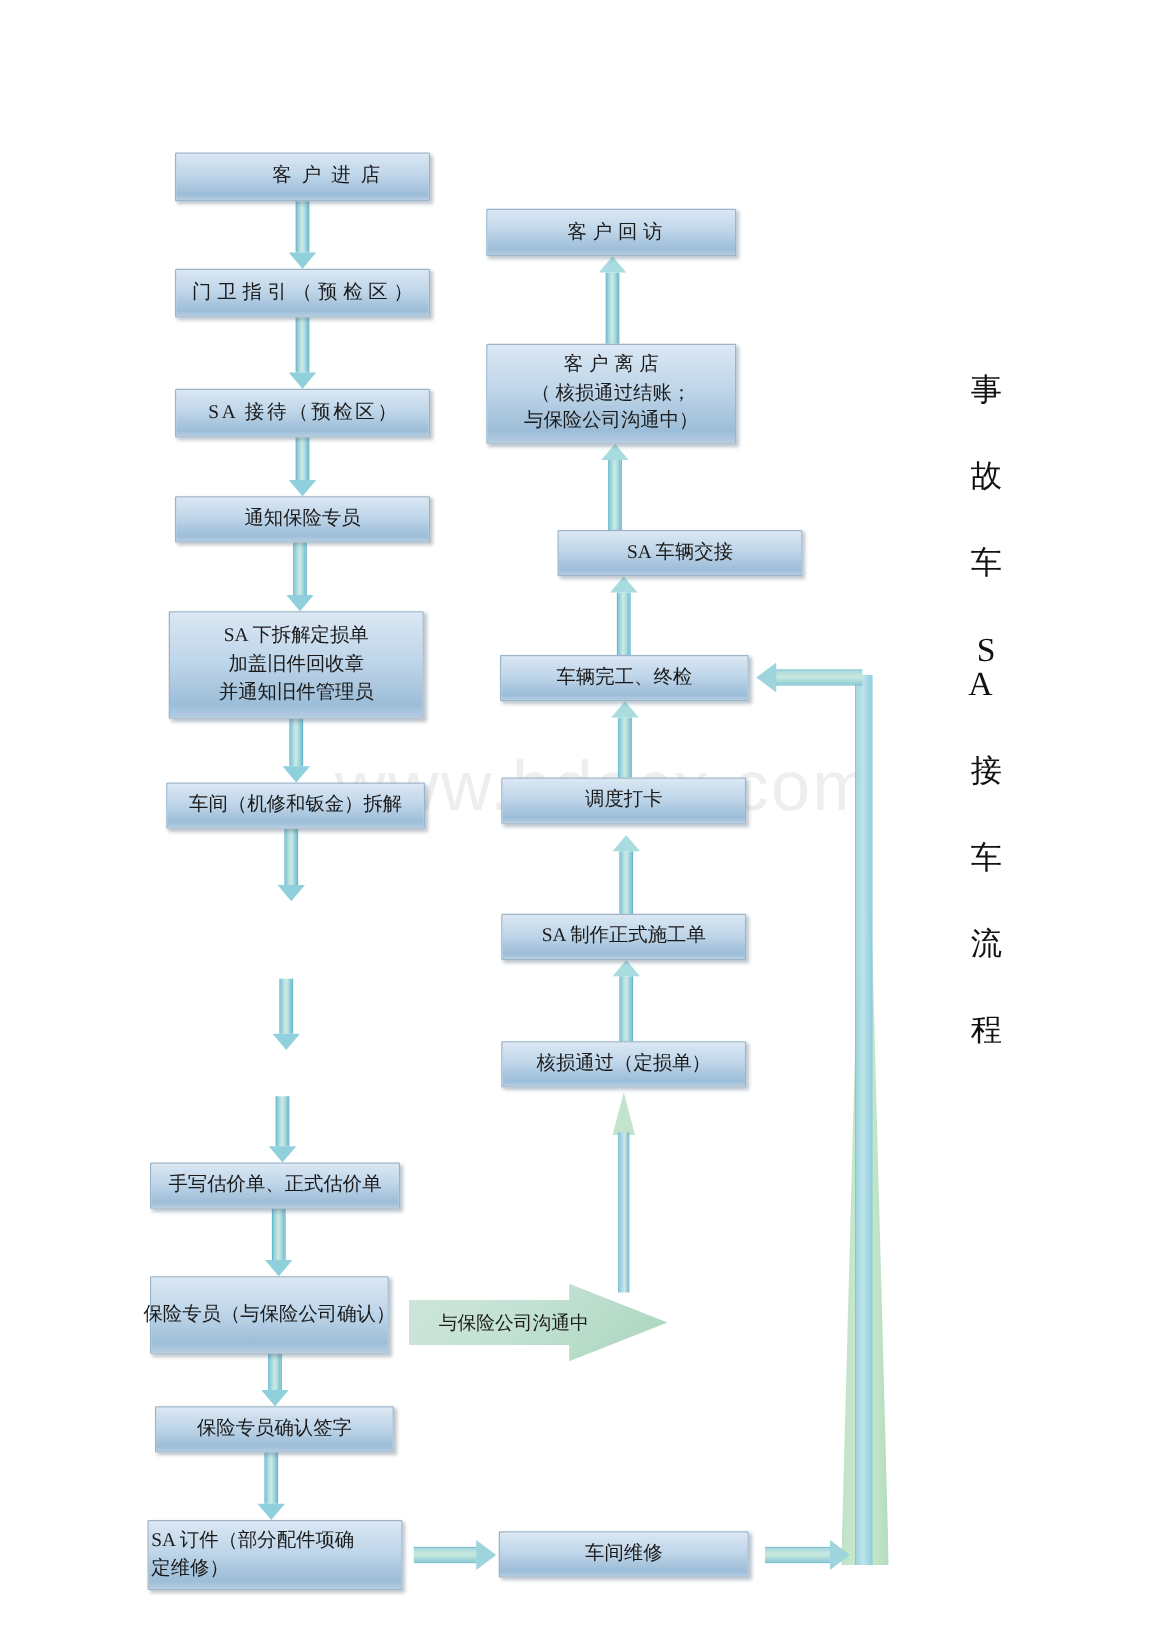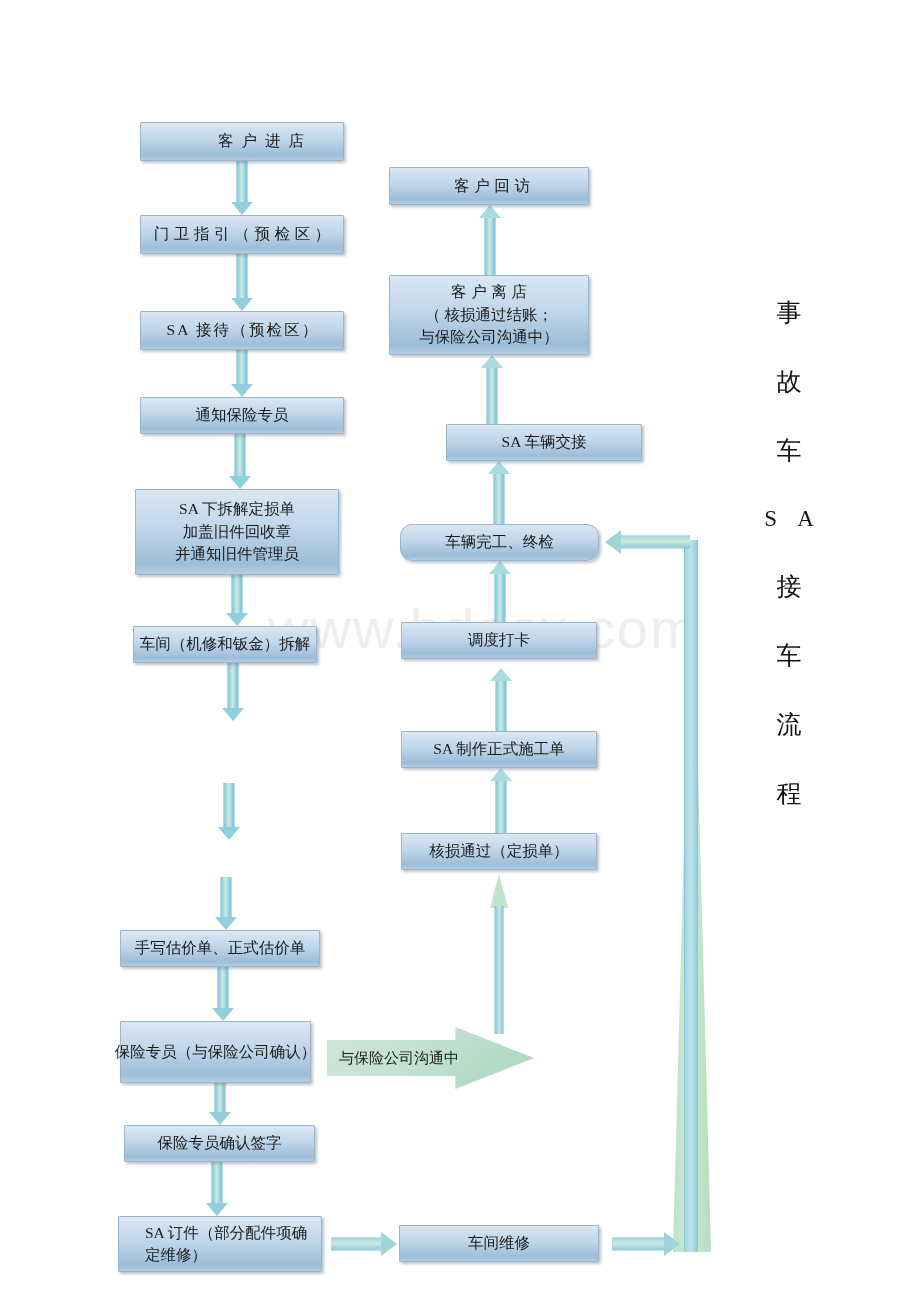--- a/index.html
+++ b/index.html
@@ -131,21 +131,21 @@
     border-right:16px solid #9ed4dc;
   }
   .harrow.left .shaft{left:14px;right:0;}
 
   
   .blockarrow{
     position:absolute;z-index:5;
     display:flex;align-items:center;
     color:#1a1a1a;
     font-size:15px;
-    padding-left:12px;
+    padding-left:24px;
     box-sizing:border-box;
     background:linear-gradient(135deg,#cfe6da 0%,#c3e2d4 40%,#b7dcc9 70%,#a9d4bd 100%);
     -webkit-clip-path:polygon(0 21%,62% 21%,62% 0,100% 50%,62% 100%,62% 79%,0 79%);
     clip-path:polygon(0 21%,62% 21%,62% 0,100% 50%,62% 100%,62% 79%,0 79%);
     filter:drop-shadow(2px 2px 2px rgba(100,120,110,.35));
   }
 
   
   .tall-tri{
     position:absolute;z-index:3;
@@ -163,21 +163,21 @@
   
   .vtitle{
     position:absolute;z-index:6;
     right:96px; top:300px;
     width:70px;
     text-align:center;
     font-size:25px;
     color:#111;
   }
   .vtitle span{display:block;margin-bottom:44px;line-height:1;}
-  .vtitle span.sa{letter-spacing:.34em;text-indent:.34em;font-size:23px;}
+  .vtitle span.sa{letter-spacing:.34em;text-indent:.34em;font-size:27px;}
 </style>
 </head>
 <body>
 
 <div id="stage">
 
   <div class="watermark">www.bdocx.com</div>
 
   <div class="node wide-space" style="left:140px;top:122px;width:204px;height:39px;padding-left:44px;">
     <span class="ln">客户进店</span>
@@ -194,40 +194,40 @@
   <div class="node" style="left:140px;top:397px;width:204px;height:37px;">
     <span class="ln">通知保险专员</span>
   </div>
 
   <div class="node" style="left:135px;top:489px;width:204px;height:86px;flex-direction:column;justify-content:center;">
     <span class="ln">SA 下拆解定损单</span>
     <span class="ln">加盖旧件回收章</span>
     <span class="ln">并通知旧件管理员</span>
   </div>
 
-  <div class="node" style="left:133px;top:626px;width:184px;height:37px;">
+  <div class="node" style="left:133px;top:626px;width:207px;height:37px;">
     <span class="ln">车间（机修和钣金）拆解</span>
   </div>
 
 
 
   <div class="node" style="left:120px;top:930px;width:200px;height:37px;">
     <span class="ln">手写估价单、正式估价单</span>
   </div>
 
   <div class="node" style="left:120px;top:1021px;width:191px;height:62px;flex-direction:row;justify-content:center;">
     <span class="ln">保险专员</span>
     <span class="ln">（与保险公司确认）</span>
   </div>
 
   <div class="node" style="left:124px;top:1125px;width:191px;height:37px;">
     <span class="ln">保险专员确认签字</span>
   </div>
 
-  <div class="node leftal" style="left:118px;top:1216px;width:204px;height:56px;flex-direction:column;align-items:flex-start;justify-content:center;padding-left:26px;">
+  <div class="node leftal" style="left:118px;top:1216px;width:204px;height:56px;flex-direction:column;align-items:flex-start;justify-content:center;padding-left:2px;">
     <span class="ln">SA 订件（部分配件项确</span>
     <span class="ln">定维修）</span>
   </div>
 
   <div class="varrow down" style="left:231px;top:161px;width:22px;height:54px;">
     <div class="shaft" style="width:11px;top:0;height:41px;"></div>
       <div class="head"></div>
   </div>
   <div class="varrow down" style="left:231px;top:254px;width:22px;height:57px;">
     <div class="shaft" style="width:11px;top:0;height:44px;"></div>
@@ -277,21 +277,21 @@
   <div class="node" style="left:389px;top:275px;width:200px;height:80px;flex-direction:column;justify-content:center;">
     <span class="ln mid" style="letter-spacing:.30em;text-indent:.30em;">客户离店</span>
     <span class="ln">（ 核损通过结账；</span>
     <span class="ln">与保险公司沟通中）</span>
   </div>
 
   <div class="node" style="left:400px;top:424px;width:196px;height:37px;margin-left:46px;">
     <span class="ln">SA 车辆交接</span>
   </div>
 
-  <div class="node" style="left:400px;top:524px;width:199px;height:37px;border-radius:12px;">
+  <div class="node" style="left:400px;top:524px;width:199px;height:37px;">
     <span class="ln">车辆完工、终检</span>
   </div>
 
   <div class="node" style="left:401px;top:622px;width:196px;height:37px;">
     <span class="ln">调度打卡</span>
   </div>
 
   <div class="node" style="left:401px;top:731px;width:196px;height:37px;">
     <span class="ln">SA 制作正式施工单</span>
   </div>

